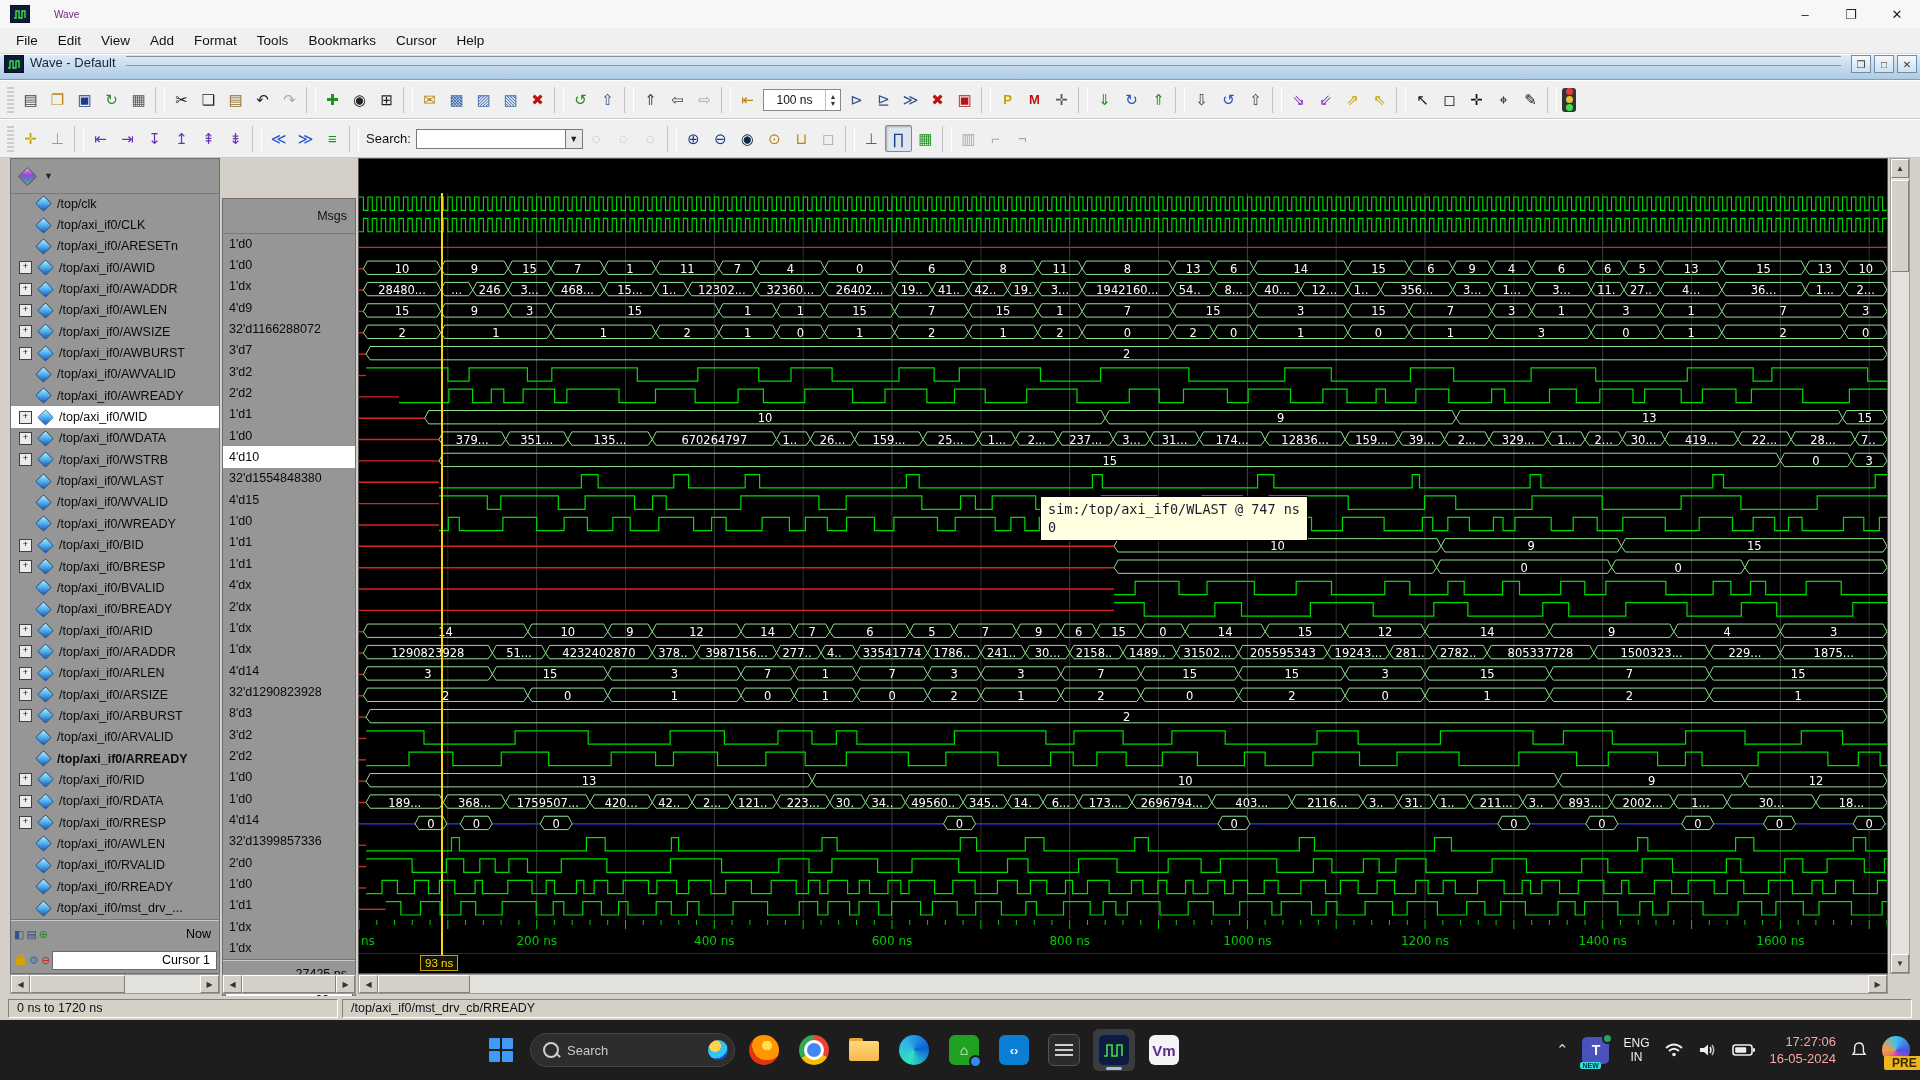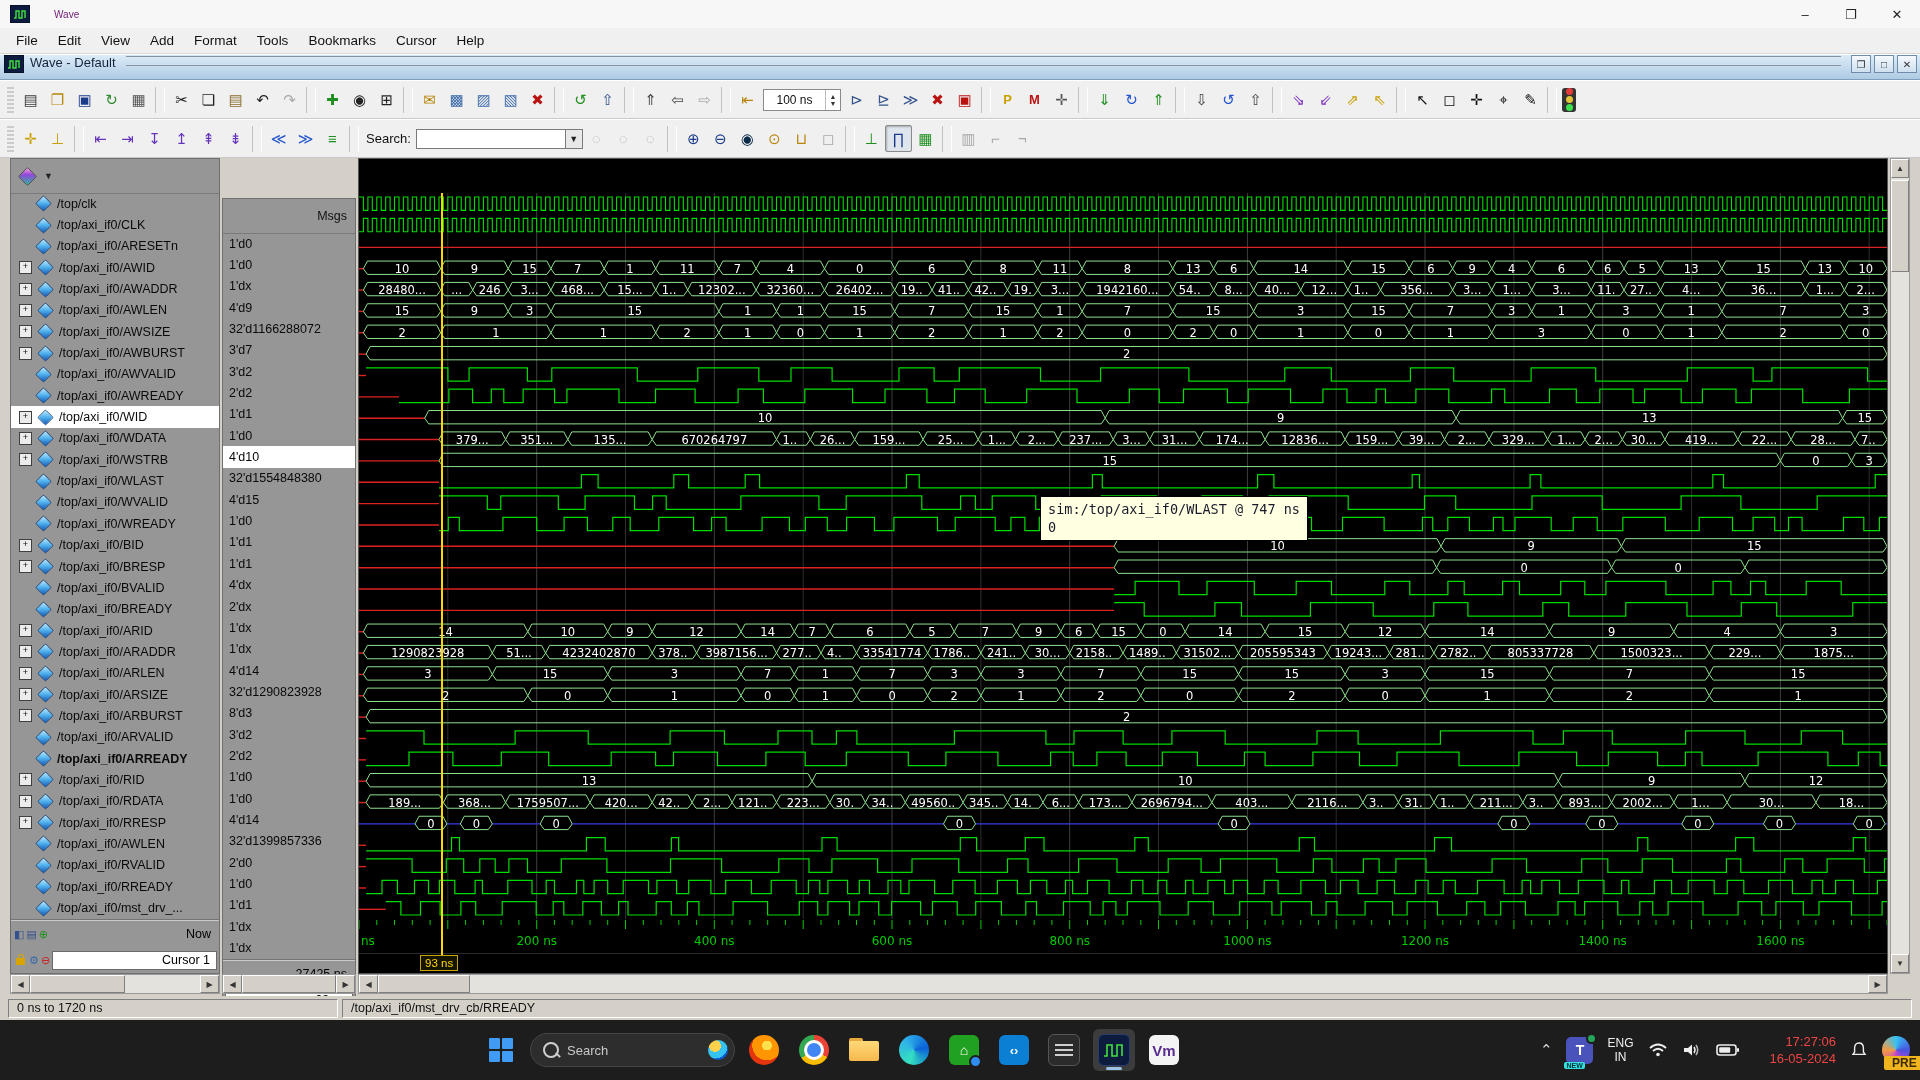--- a/index.html
+++ b/index.html
@@ -98,21 +98,21 @@
   .sq{width:30px;height:30px;border-radius:6px;display:flex;align-items:center;justify-content:center;position:relative;}
   .badge{position:absolute;right:-3px;bottom:-3px;width:13px;height:13px;border-radius:50%;border:2px solid #1d1d1d;box-sizing:border-box;}
   .vscode{background:#0a7fd4;color:#fff;font-size:13px;font-weight:bold;}
   .editor{background:#2b2b2b;border:1px solid #555;}
   .editor i{width:18px;height:12px;background:repeating-linear-gradient(#cfcfcf 0 2px,transparent 2px 5px);}
   .msim{background:#0d1b3e;border:1px solid #2a3c6e;}
   .vmicon{background:#f4f4f4;color:#5a2d91;font-weight:bold;font-size:15px;}
   #tbtray{position:absolute;right:10px;top:0;height:60px;display:flex;align-items:center;gap:14px;color:#eee;}
   .trayicon{display:flex;align-items:center;justify-content:center;}
   .langblk{font-size:12px;line-height:14px;text-align:center;color:#f0f0f0;}
-  .clockblk{font-size:13px;line-height:17px;text-align:right;color:#ef4444;margin-left:16px;}
+  .clockblk{font-size:13px;line-height:17px;text-align:right;color:#fca5a5;}
   .teams{width:27px;height:27px;border-radius:5px;background:#4a53bb;color:#fff;font-size:14px;font-weight:bold;display:flex;align-items:center;justify-content:center;position:relative;}
   .teams .chk{position:absolute;right:-4px;top:-4px;width:11px;height:11px;border-radius:50%;background:#23a55a;border:2px solid #1d1d1d;box-sizing:border-box;}
   .teams .new{position:absolute;left:-2px;bottom:-5px;background:#35e0e0;color:#00323a;font-size:7px;font-weight:bold;padding:0 2px;border-radius:2px;}
   .copilot{width:28px;height:28px;border-radius:50%;background:conic-gradient(#35c3f3,#4a53e0,#c445c9,#f59b42,#35c3f3);position:relative;}
   .copilot .pre{position:absolute;left:2px;bottom:-6px;background:#f0b41e;color:#3a2a00;font-size:12px;font-weight:bold;padding:0 8px;border-radius:2px;text-align:right;}
   svg text{font-family:"DejaVu Sans",sans-serif;}
 </style>
 </head>
 <body>
 

